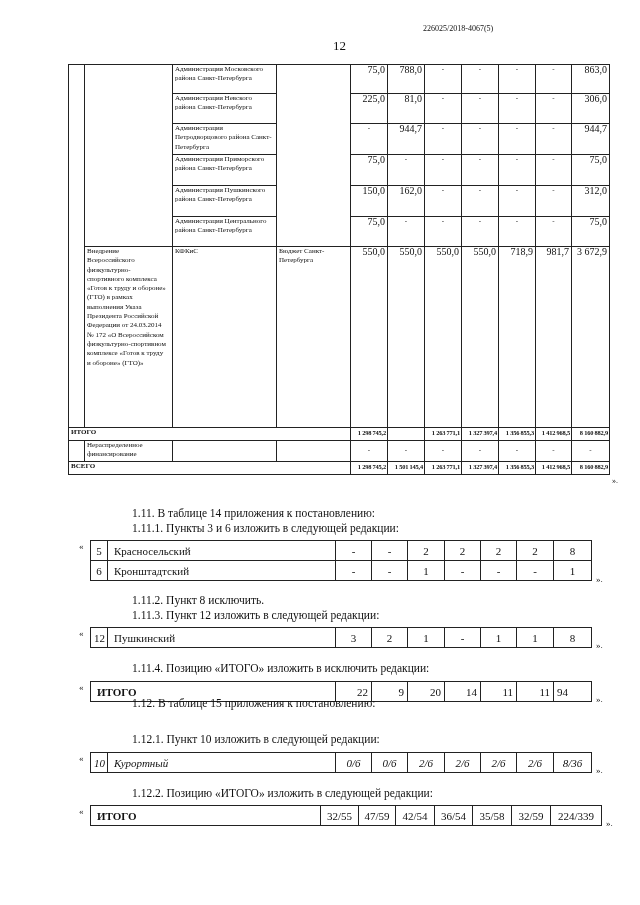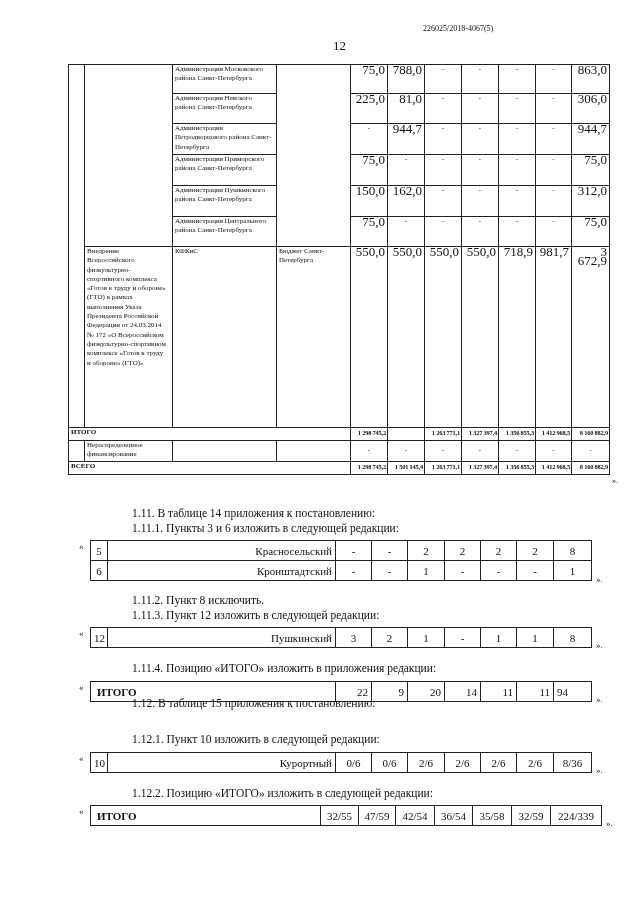--- a/index.html
+++ b/index.html
@@ -4,27 +4,27 @@
 <style>
   html, body { margin:0; padding:0; background:#fff; }
   body { width:640px; height:905px; position:relative; font-family:"Liberation Serif", serif; color:#111; overflow:hidden; }
   .abs { position:absolute; }
   .docnum { left:0; width:640px; top:24px; font-size:8px; }
   .docnum span { position:absolute; left:423px; }
   .pagenum { left:333px; top:38px; font-size:13px; }
   table { border-collapse:collapse; position:absolute; table-layout:fixed; }
   td { border:1px solid #222; padding:0 2px; vertical-align:top; overflow:hidden; }
   .main td { font-size:7px; line-height:9.3px; }
-  .main td.num { text-align:right; font-size:13px; }
+  .main td.num { text-align:right; font-size:10px; }
   .main td.numc { text-align:center; }
   .main .b { font-weight:bold; }
   .main .tot td.num { font-size:6.4px; letter-spacing:-0.2px; padding:0 1px; }
   .para { font-size:11.5px; left:132px; white-space:nowrap; }
   .sm td { font-size:11px; height:19px; vertical-align:middle; text-align:center; padding:0 3px; }
-  .sm td.name { text-align:right; padding-left:6px; }
+  .sm td.name { text-align:left; padding-left:6px; }
   .sm td.bold { font-weight:bold; text-align:left; padding-left:6px; }
   .q { font-size:9px; }
 </style>
 </head>
 <body>
 
 <div class="abs docnum">
     <span>226025/2018-4067(5)</span>
   </div>
 <div class="abs pagenum">12</div>
@@ -224,21 +224,21 @@
     <td>1</td>
     <td>-</td>
     <td>1</td>
     <td>1</td>
     <td>8</td>
   </tr>
 </tbody>
   </table>
 <div class="abs q" style="left:596px; top:640px">».</div>
 
-<div class="abs para" style="top:662px">1.11.4. Позицию «ИТОГО» изложить в приложения редакции:</div>
+<div class="abs para" style="top:662px">1.11.4. Позицию «ИТОГО» изложить в исключить редакции:</div>
 
 <div class="abs q" style="left:79px; top:682px">«</div>
 <table class="sm" style="left:90px; top:681px; width:501px;">
   <colgroup>
       <col style="width:245px">
       <col style="width:36px">
       <col style="width:36px">
       <col style="width:37px">
       <col style="width:36px">
       <col style="width:36px">
@@ -257,21 +257,21 @@
     <td style="text-align:left">94</td>
   </tr>
 </tbody>
   </table>
 <div class="abs q" style="left:596px; top:694px">».</div>
 
 <div class="abs para" style="top:697px">1.12.  В таблице 15 приложения к постановлению:</div>
 <div class="abs para" style="top:733px">1.12.1. Пункт 10 изложить в следующей редакции:</div>
 
 <div class="abs q" style="left:79px; top:753px">«</div>
-<table class="sm" style="left:90px; top:752px; width:501px;">
+<table class="sm" style="left:90px; top:752px; width:501px;font-style:italic;">
   <colgroup>
       <col style="width:17px">
       <col style="width:228px">
       <col style="width:36px">
       <col style="width:36px">
       <col style="width:37px">
       <col style="width:36px">
       <col style="width:36px">
       <col style="width:37px">
       <col style="width:38px">

